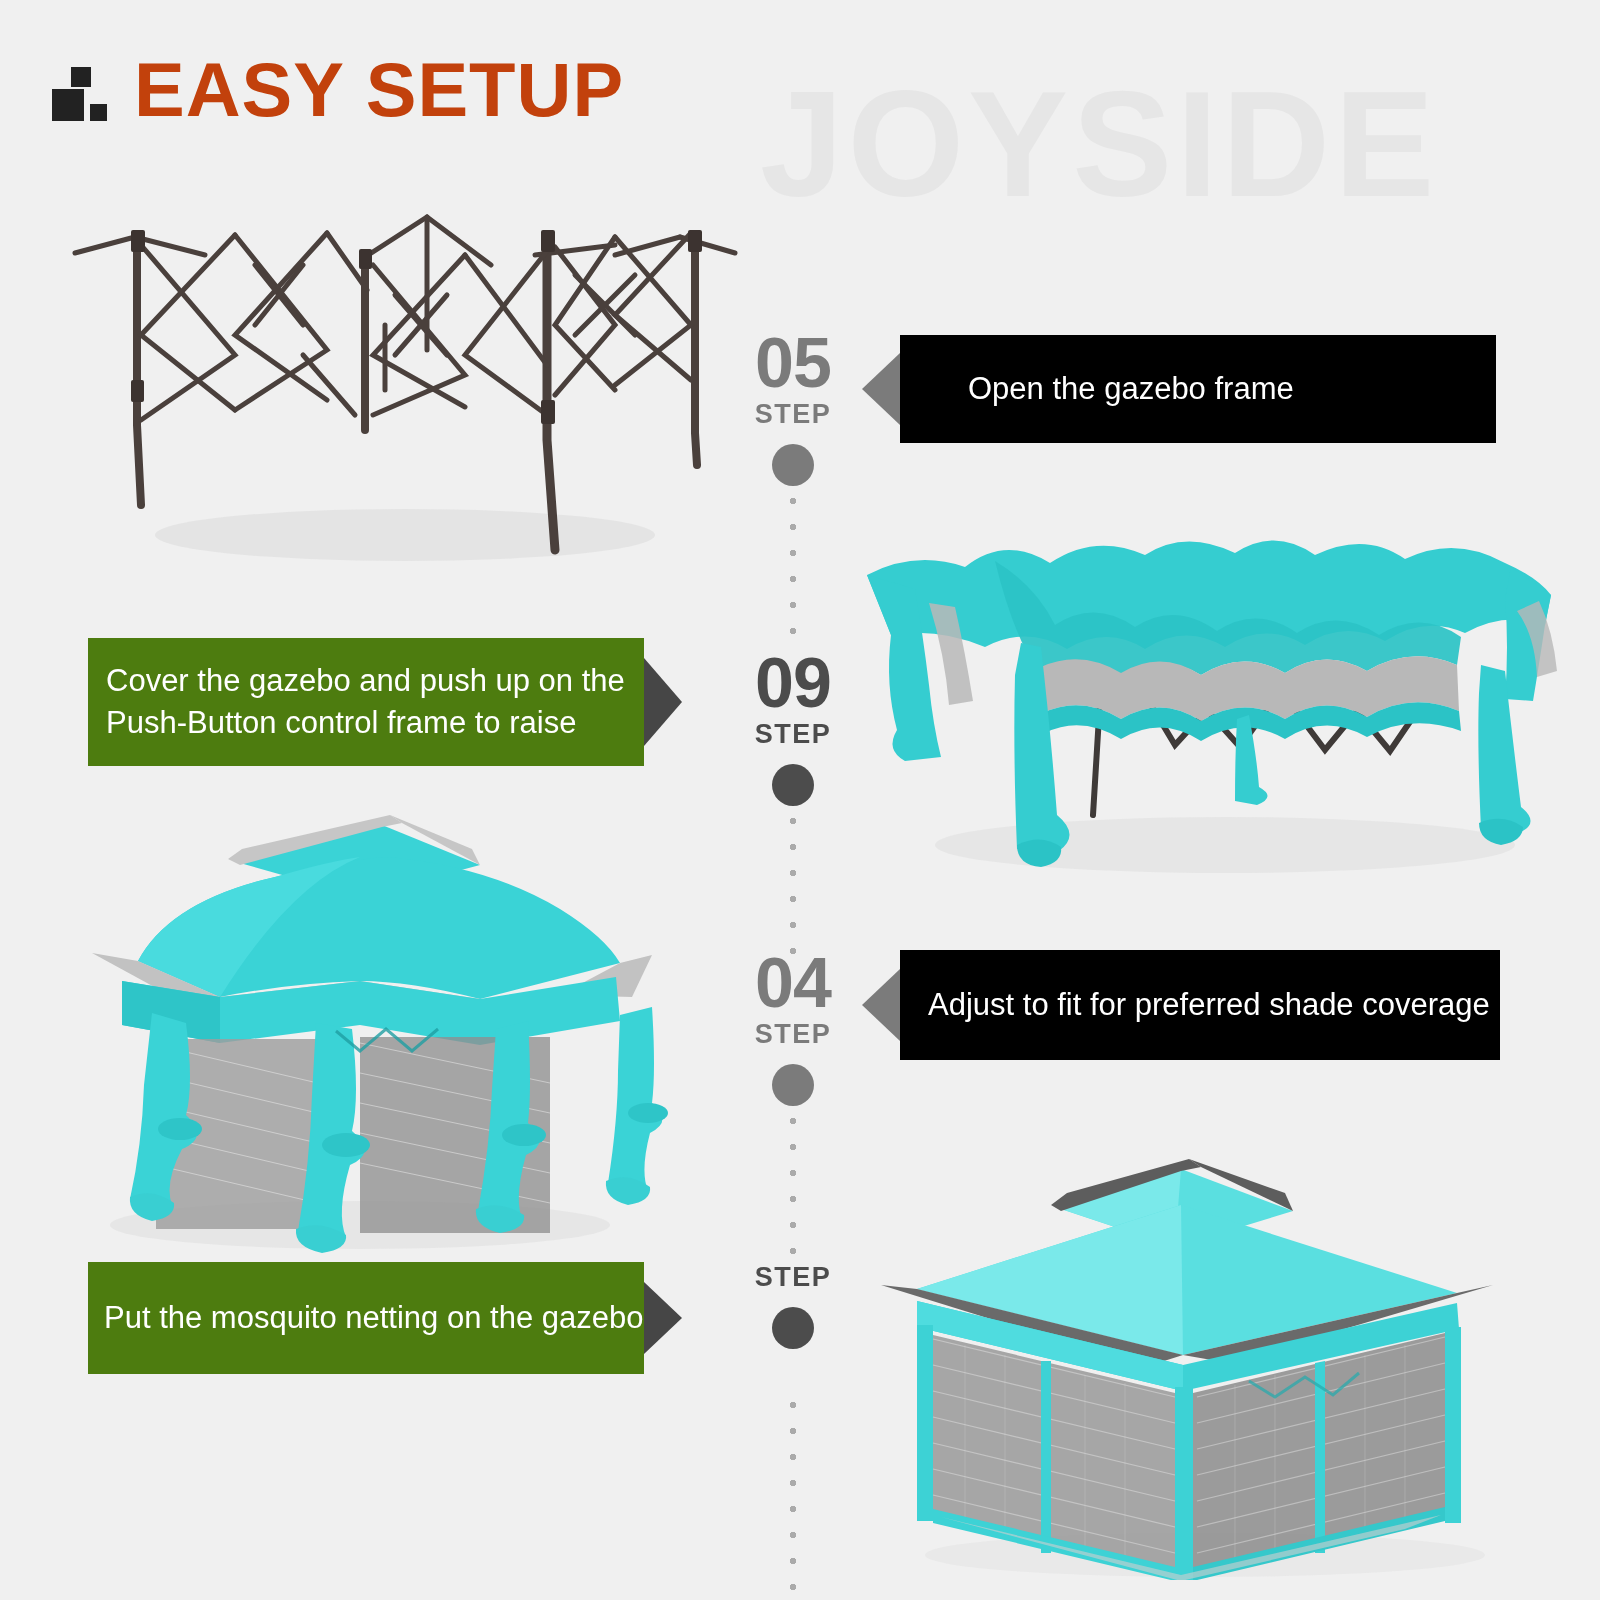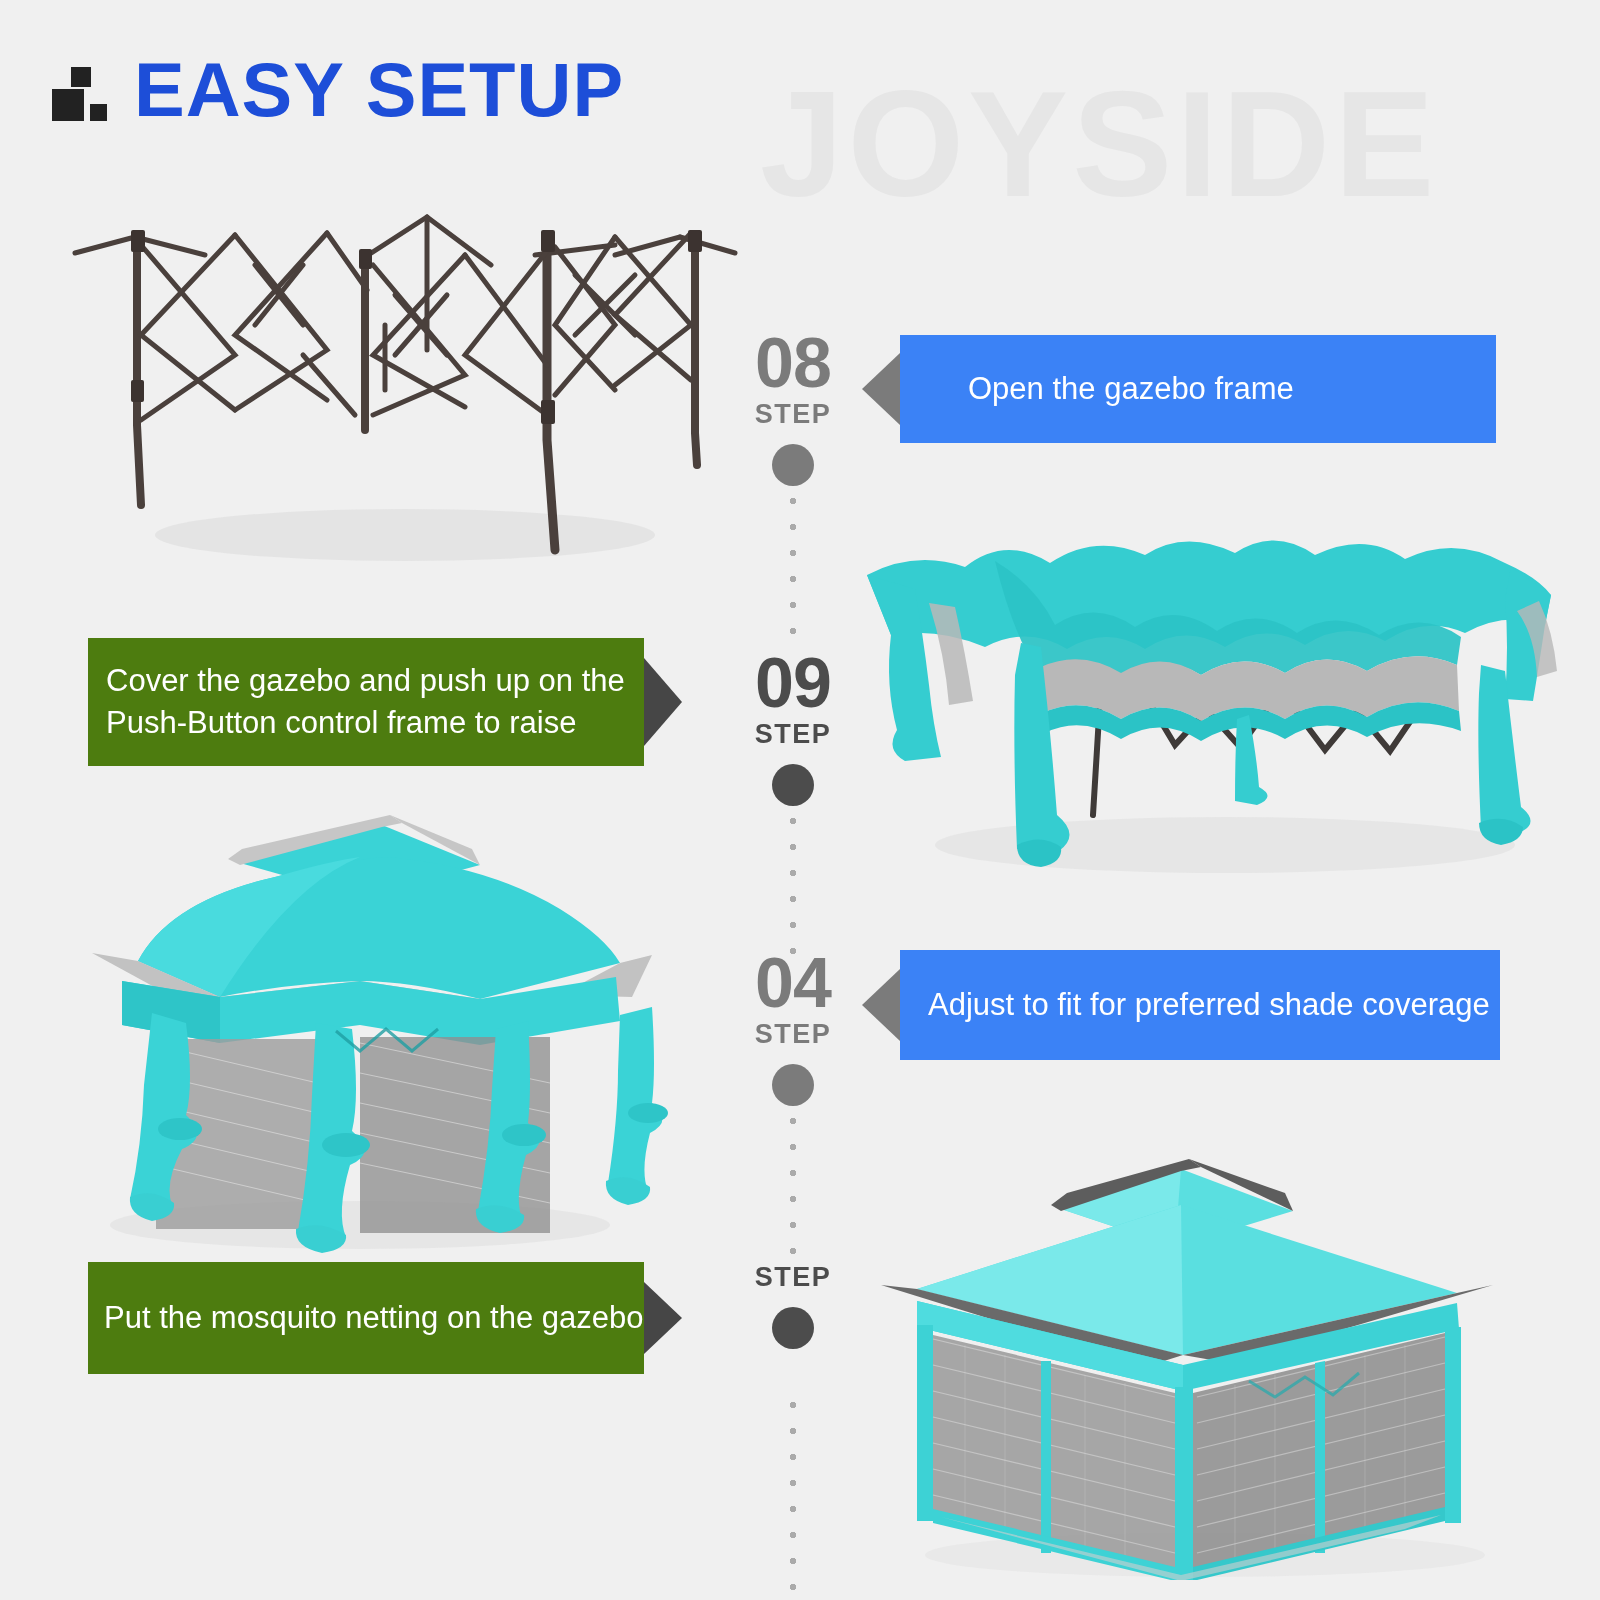--- a/index.html
+++ b/index.html
@@ -18,21 +18,21 @@
   .title-row {
     position: absolute; left: 52px; top: 52px;
     display: flex; align-items: center; gap: 26px;
   }
   .logo-mark { position: relative; width: 56px; height: 62px; }
   .logo-mark i { position: absolute; background: #222222; display: block; }
   .logo-mark .sq-top   { left: 19px; top: 8px;  width: 20px; height: 20px; }
   .logo-mark .sq-big   { left: 0px;  top: 30px; width: 32px; height: 32px; }
   .logo-mark .sq-small { left: 38px; top: 45px; width: 17px; height: 17px; }
   .page-title {
-    font-size: 76px; font-weight: bold; color: #1d4ed8;
+    font-size: 76px; font-weight: bold; color: #c2410c;
     letter-spacing: 1px; line-height: 1; white-space: nowrap;
   }
   .watermark {
     position: absolute; left: 760px; top: 58px;
     font-size: 150px; font-weight: bold; color: #e6e6e6;
     letter-spacing: 4px; white-space: nowrap; user-select: none;
   }
 
   
   .timeline { position: absolute; left: 708px; top: 0; width: 170px; height: 1600px; }
@@ -63,21 +63,21 @@
   
   .callout {
     position: absolute; display: flex; align-items: center;
     color: #ffffff; box-sizing: border-box;
   }
   .callout .body {
     position: relative; width: 100%; height: 100%;
     display: flex; align-items: center; box-sizing: border-box;
   }
   .callout .txt { font-size: 31px; line-height: 1.34; font-weight: normal; }
-  .callout.light .body { background: #3b82f6; }
+  .callout.light .body { background: #000000; }
   .callout.dark  .body { background: #4d7c0f; }
   .callout .shadow {
     position: absolute; left: 14px; right: -10px; bottom: -32px; height: 46px;
     background: linear-gradient(to bottom, rgba(0,0,0,0.72), rgba(0,0,0,0));
     filter: blur(9px); z-index: -1;
   }
   
   .notch-left {
     position: absolute; left: -38px; top: 50%; transform: translateY(-50%);
     width: 0; height: 0;
@@ -166,21 +166,21 @@
     </svg>
   </div>
 
   <div class="timeline">
     <div class="dotline" style="top:470px; height:176px;"></div>
     <div class="dotline" style="top:790px; height:176px;"></div>
     <div class="dotline" style="top:1090px; height:166px;"></div>
     <div class="dotline" style="top:1400px; height:200px;"></div>
 
     <div class="step-marker tone-light" style="top:330px;">
-      <div class="step-num">08</div>
+      <div class="step-num">05</div>
       <div class="step-word">STEP</div>
       <div class="step-dot"></div>
     </div>
 
     <div class="step-marker tone-dark" style="top:650px;">
       <div class="step-num">09</div>
       <div class="step-word">STEP</div>
       <div class="step-dot"></div>
     </div>
 

